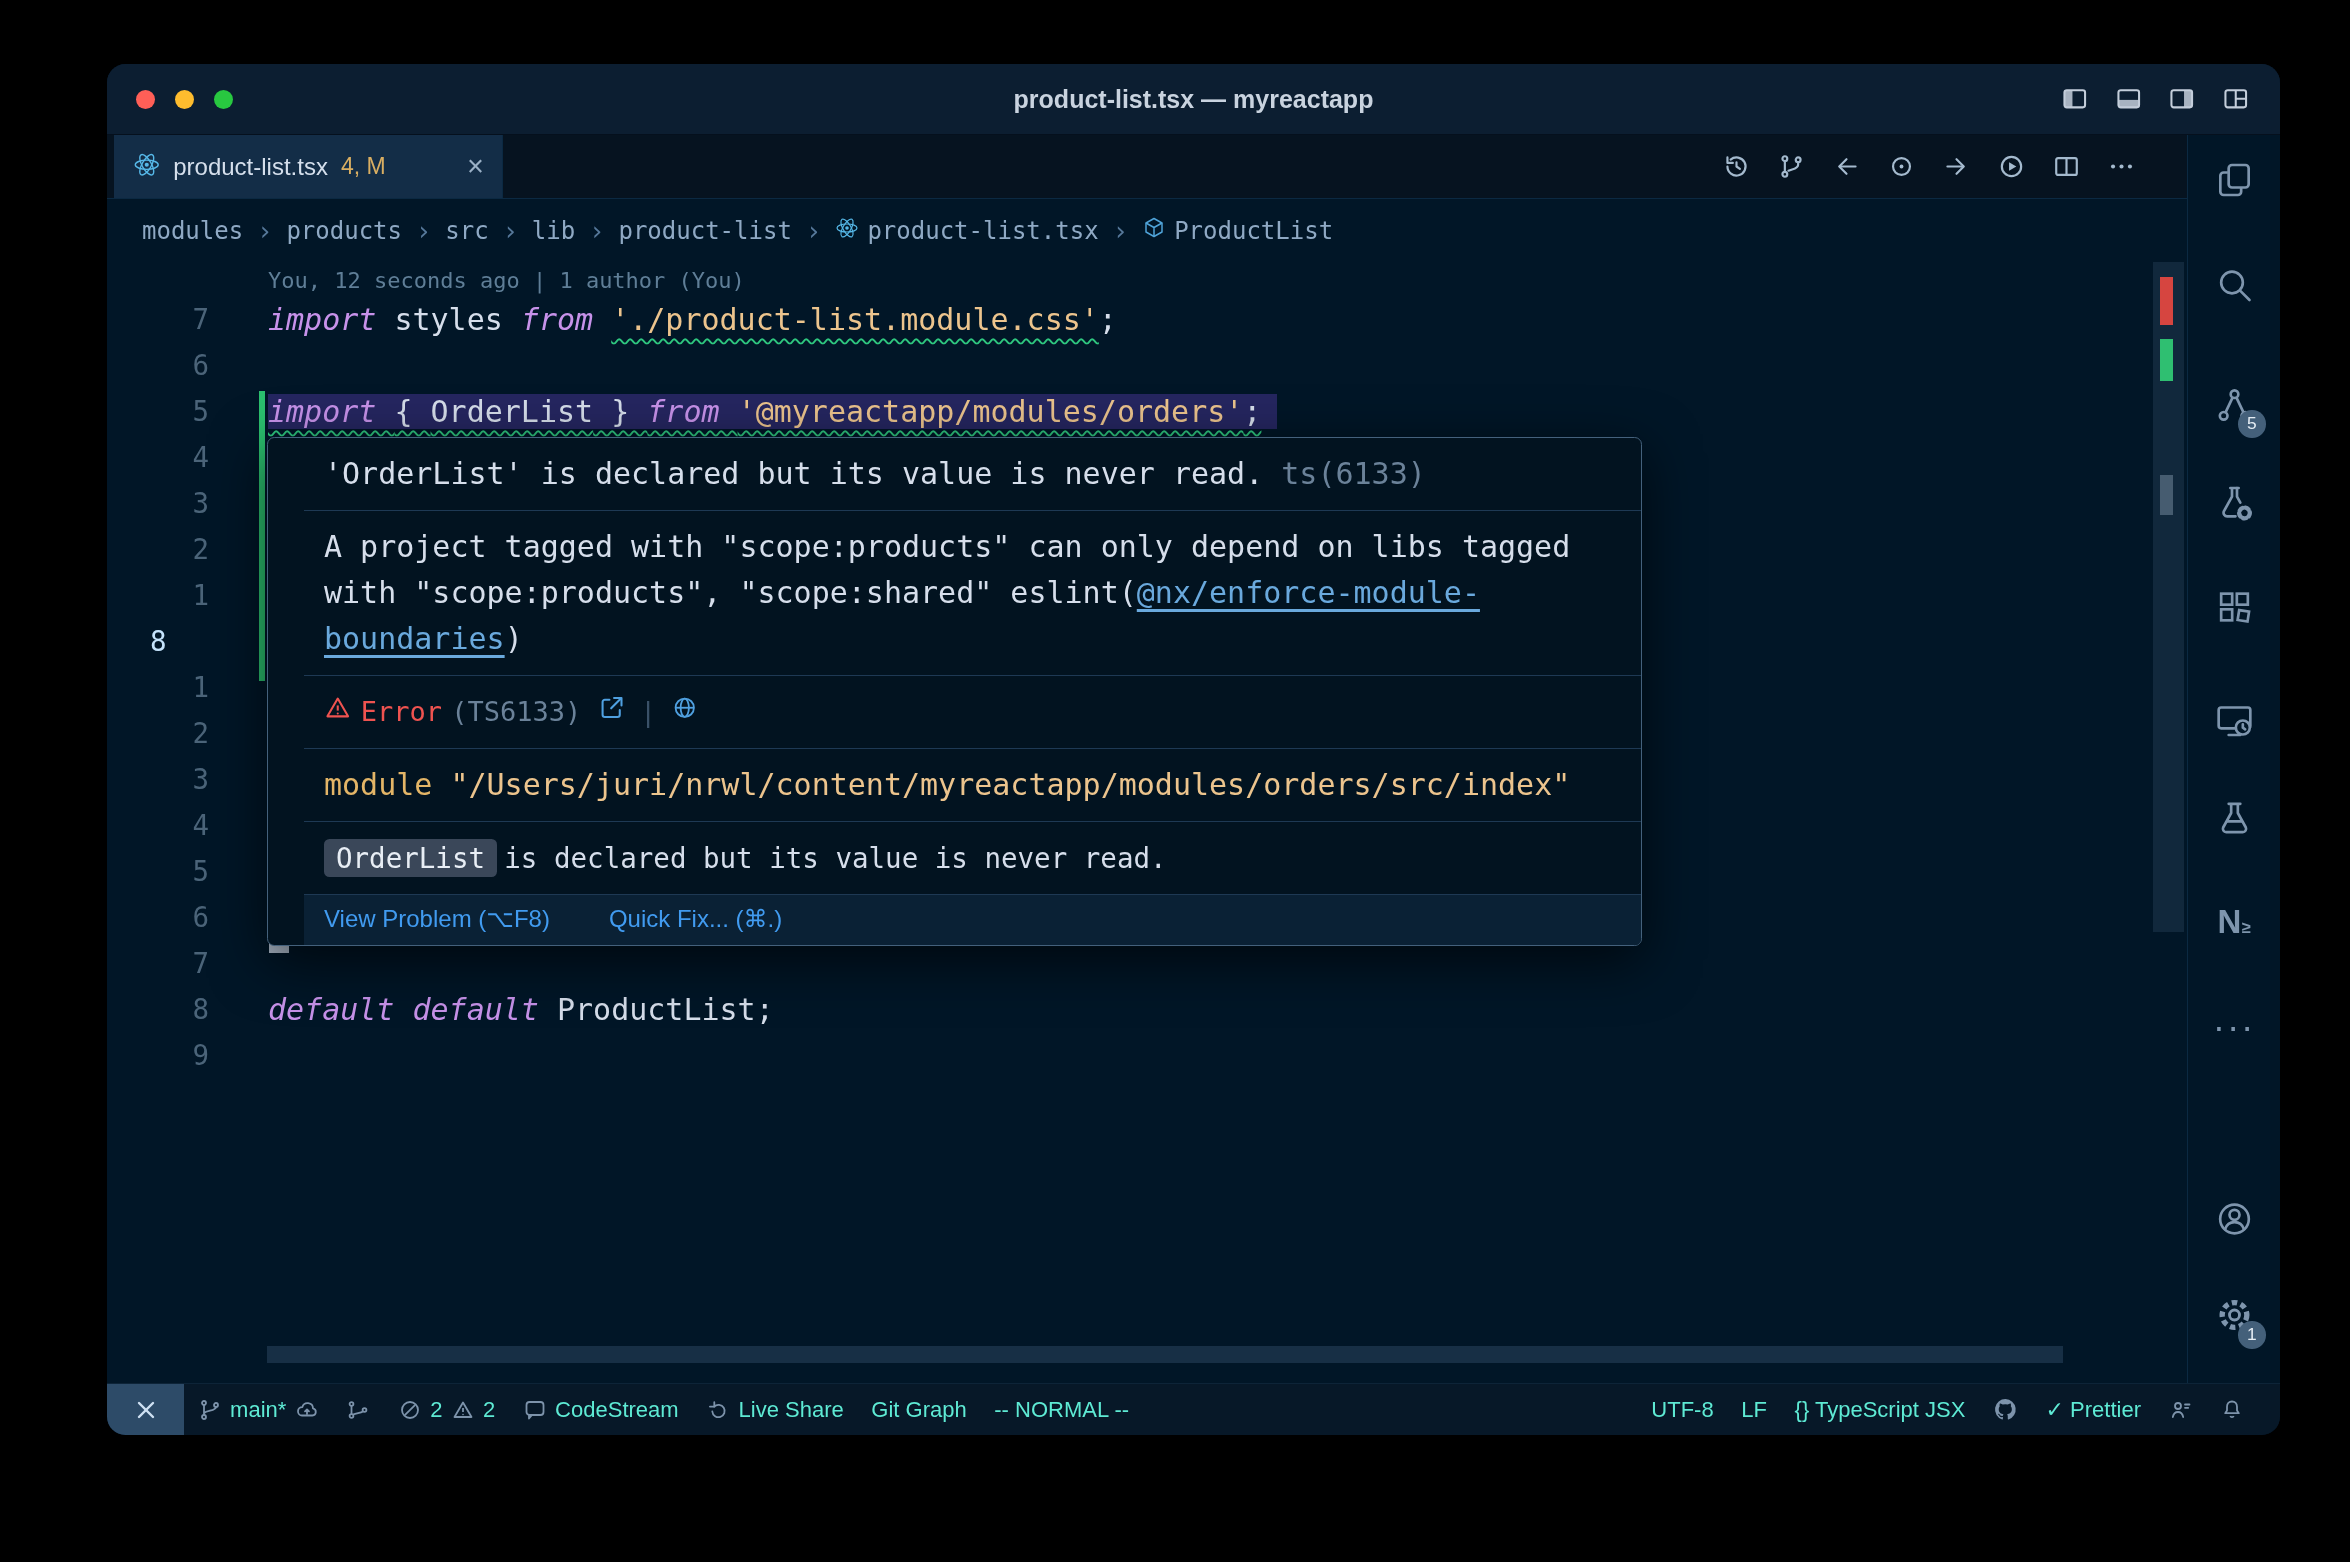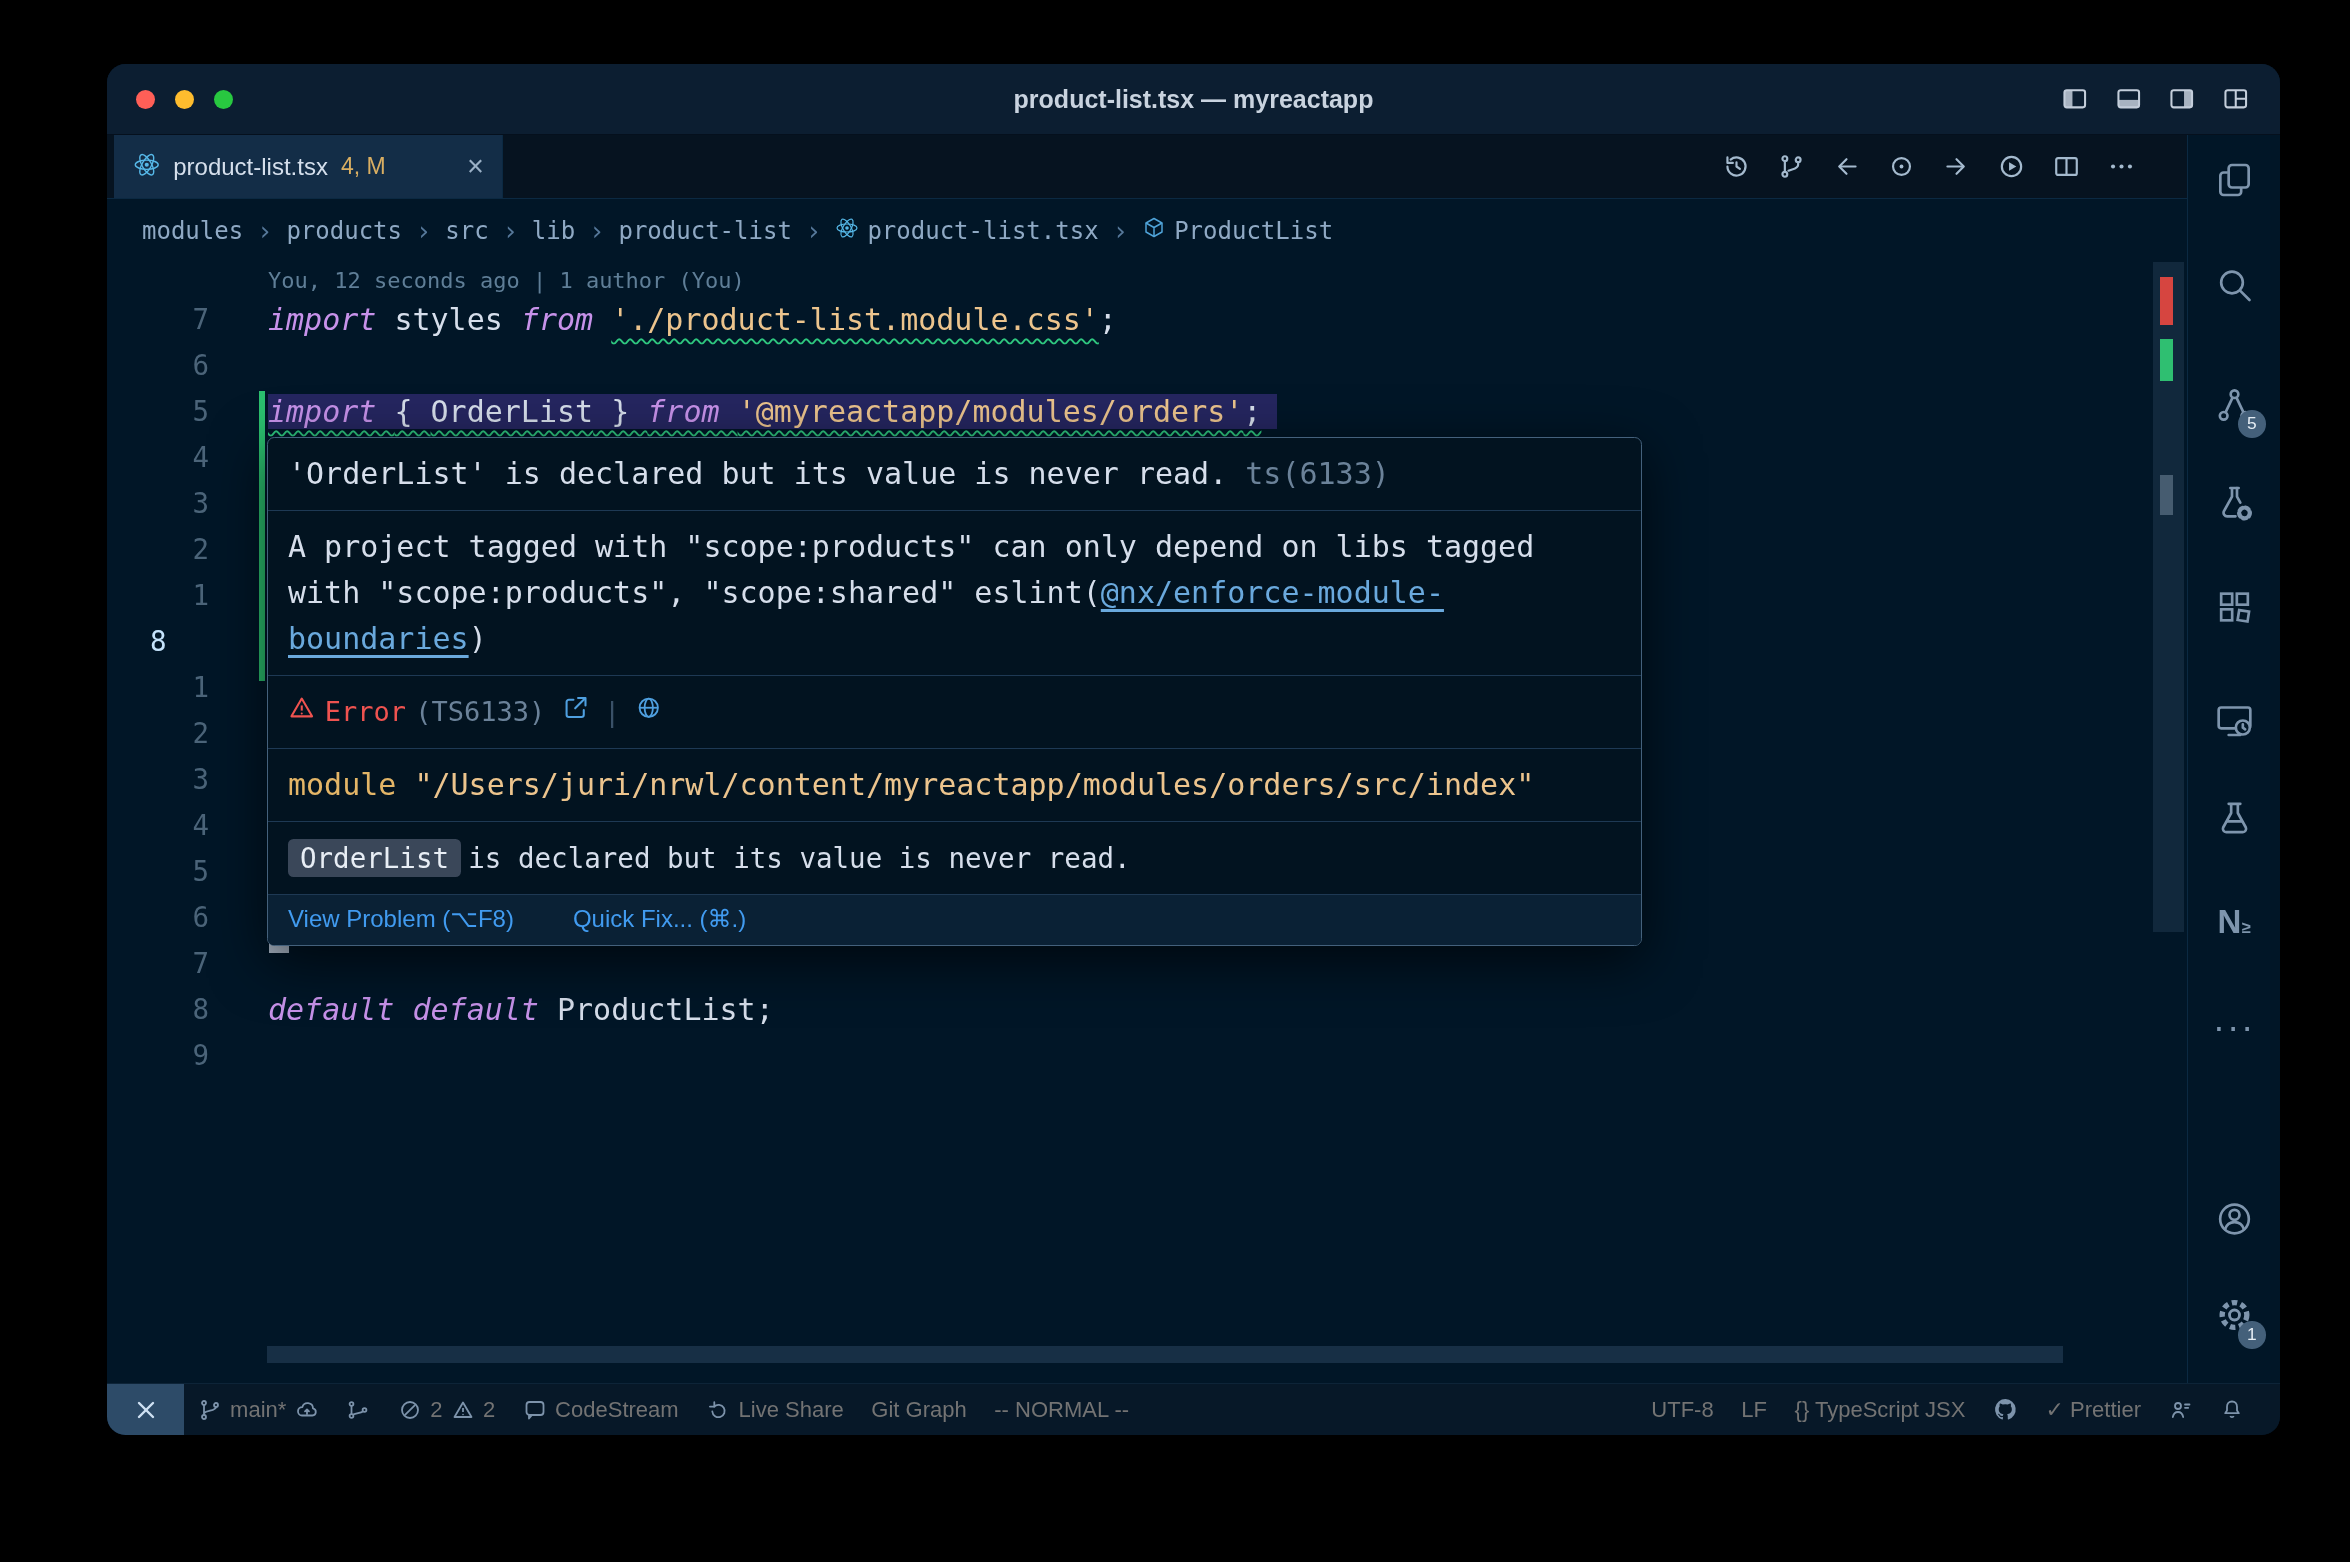--- a/index.html
+++ b/index.html
@@ -57,21 +57,21 @@
   .tok-pun { color:#d6deeb; }
   .squig { text-decoration:underline; text-decoration-style:wavy;
     text-decoration-color:#2ec77f; text-decoration-thickness:2.3px; text-underline-offset:8.3px; }
   .inline-blame { position:absolute; left:1540px; top:0; height:46px; line-height:46px;
     font-size:28.5px; color:#44607c; white-space:pre; }
 
   
   .hover { position:absolute; left:160px; top:175px; width:1375px; z-index:5;
     background:#021320; border:1.8px solid #44617c; border-radius:7.3px;
     box-shadow:0 14.7px 55px rgba(0,0,0,.65); overflow:hidden;
-    font-family:"DejaVu Sans Mono", monospace; color:#d6deeb; }
+    font-family:"DejaVu Sans Mono", monospace; color:#d6deeb;padding-left:36px; }
   .hv-sec { padding:13px 20px; font-size:30px; line-height:46px; }
   .hv-sec + .hv-sec { border-top:1.8px solid #1e3954; }
   .hv-code { color:#6b8299; }
   .hv-link { color:#6aa9dd; text-decoration:underline; text-underline-offset:5.5px; }
   .hv-error-row { display:flex; align-items:center; gap:9.2px; font-size:27px; }
   .sev-error { color:#ef5350; }
   .hv-sep { color:#3a5168; margin:0 5.5px; }
   .hv-msg { font-size:27.5px; }
   .chip { background:#3a4759; color:#e8eef5; border-radius:5.5px; padding:2.8px 12px; margin-right:7.3px; }
   .kw-module { color:#e3b567; }
@@ -96,21 +96,21 @@
   .ab-badge { position:absolute; left:50px; width:27.5px; height:27.5px; border-radius:50%;
     background:#44607a; color:#e6eef5; font-size:17.4px; display:flex; align-items:center;
     justify-content:center; z-index:2; }
   .nx-txt { font-size:33px; font-weight:bold; color:#7e95ad; font-family:"Liberation Sans",sans-serif; }
   .nx-txt span { font-size:16.5px; }
   .ab-more { font-size:37px; color:#7e95ad; letter-spacing:1.8px; }
 
   
   .statusbar { position:absolute; left:0; right:0; bottom:0; height:52px;
     background:#071828; border-top:1.8px solid #0d2438;
-    display:flex; align-items:center; font-size:22px; color:#737373; }
+    display:flex; align-items:center; font-size:22px; color:#5eead4; }
   .sb-item { display:flex; align-items:center; gap:8.3px; padding:0 13.8px; height:100%; white-space:nowrap; }
   .sb-remote { width:77px; background:#2d4b68; display:flex; align-items:center;
     justify-content:center; height:100%; }
   .sb-right { margin-left:auto; display:flex; align-items:center; height:100%; padding-right:22px; }
   .statusbar svg { display:block; }
 </style>
 </head>
 <body>
 
 <div class="window">

